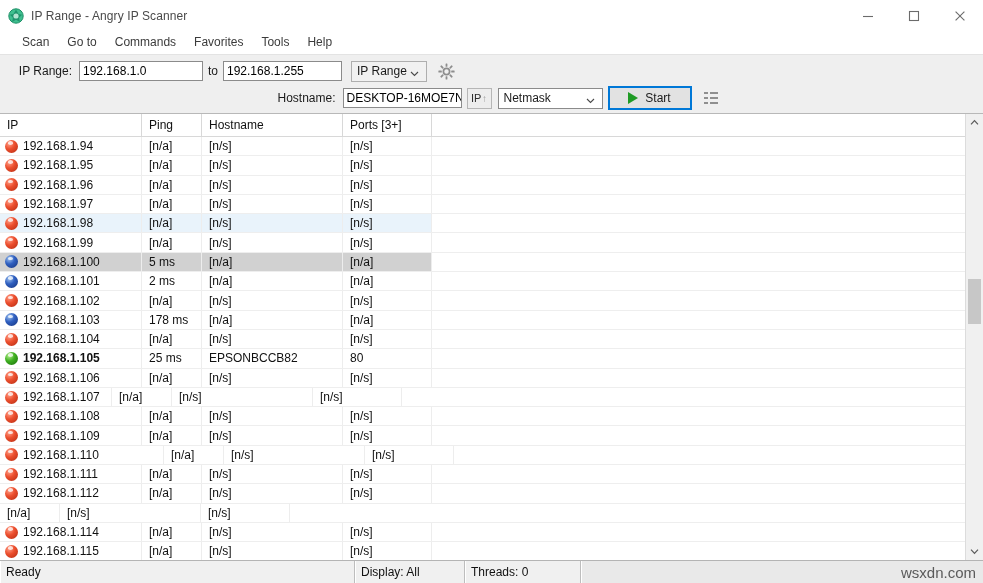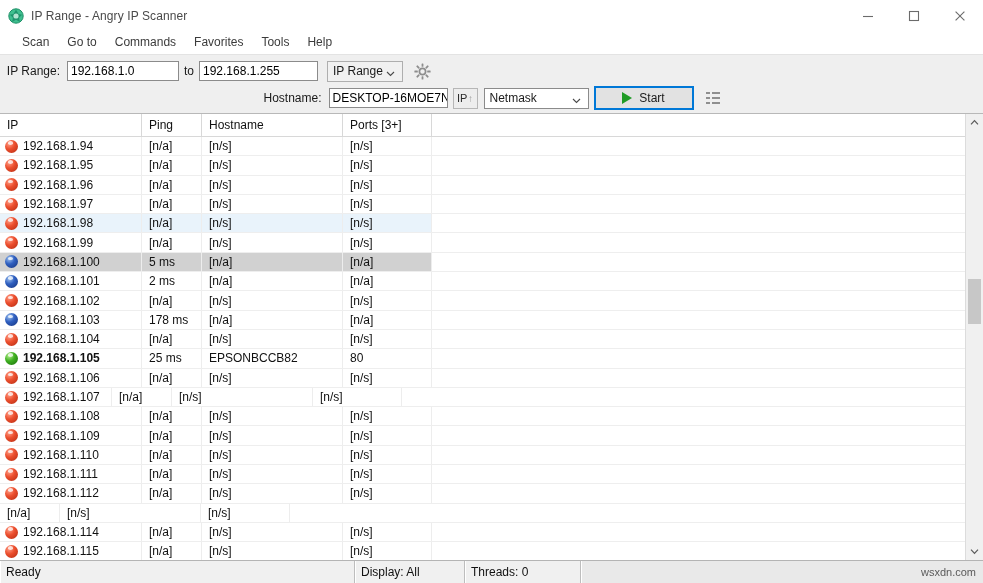--- a/index.html
+++ b/index.html
@@ -85,21 +85,21 @@
   .toolbar {
     height: 58px;
     min-height: 58px;
     background: #efefef;
     border-top: 1px solid #e3e3e3;
     position: relative;
     z-index: 2;
   }
   .tb-row {
     position: absolute;
-    left: 0; right: 0;
+    left: 12px; right: 0;
     display: flex;
     align-items: center;
   }
   .tb-row1 { top: 4px; height: 24px; }
   .tb-row2 { top: 31px; height: 24px; justify-content: center; }
   .tb-label {
     font-size: 12px;
     color: #1a1a1a;
     text-align: right;
     white-space: nowrap;
@@ -311,21 +311,21 @@
   .sb-panel.p2 { width: 110px; }
   .sb-panel.p3 { width: 116px; }
   .sb-panel.p4 {
     flex: 1 1 auto;
     border-right: none;
     justify-content: flex-end;
     padding-right: 7px;
     background: #e9e9e9;
   }
   .watermark {
-    font-size: 11px;
+    font-size: 15px;
     color: #5a5a5a;
   }
 </style>
 </head>
 <body>
 
 <div id="app">
 
   <div class="top-edge"></div>
 
@@ -365,21 +365,21 @@
     <div class="menu-item">Commands</div>
     <div class="menu-item">Favorites</div>
     <div class="menu-item">Tools</div>
     <div class="menu-item">Help</div>
   </div>
 
   <div class="toolbar">
 
     <div class="tb-row tb-row1">
       <div class="tb-label" style="width:60px;">IP Range:</div>
-      <div class="tb-input" style="width:112px; margin-left:7px;" placeholder="192.168.1.0">192.168.1.0</div>
+      <div class="tb-input" style="width:124px; margin-left:7px;" placeholder="192.168.1.0">192.168.1.0</div>
       <div class="tb-word">to</div>
       <div class="tb-input" style="width:119px;" placeholder="192.168.1.255">192.168.1.255</div>
       <div class="tb-select" style="width:76px; margin-left:9px;">
         <span>IP Range</span>
         <span class="chev">
           <svg width="9" height="9" viewBox="0 0 9 9">
               <path d="M1 3 L4.5 6.4 L8 3" fill="none" stroke="#4a4a4a" stroke-width="1.1"></path>
             </svg>
         </span>
       </div>
@@ -408,21 +408,21 @@
           <span class="up">↑</span>
       </div>
       <div class="tb-select white" style="width:105px; margin-left:6px;">
         <span>Netmask</span>
         <span class="chev">
           <svg width="9" height="9" viewBox="0 0 9 9">
               <path d="M1 3 L4.5 6.4 L8 3" fill="none" stroke="#4a4a4a" stroke-width="1.1"></path>
             </svg>
         </span>
       </div>
-      <div class="start-btn" style="width:100px; margin-left:5px;">
+      <div class="start-btn" style="width:84px; margin-left:5px;">
         <span class="play"></span>
         <span>Start</span>
       </div>
       <div class="icon-btn" style="margin-left:10px;">
         <svg width="16" height="14" viewBox="0 0 16 14">
           <g stroke="#6f6f6f" stroke-width="1.5">
             <line x1="1" y1="2" x2="5" y2="2"></line>
               <line x1="7" y1="2" x2="15" y2="2"></line>
             <line x1="1" y1="7" x2="5" y2="7"></line>
               <line x1="7" y1="7" x2="15" y2="7"></line>
@@ -616,21 +616,21 @@
             <span class="ball red"></span>
             <span>192.168.1.109</span>
           </div>
           <div class="td" style="width: 60px;">[n/a]</div>
           <div class="td" style="width: 141px;">[n/s]</div>
           <div class="td" style="width: 89px;">[n/s]</div>
           <div class="td last-spacer"></div>
         </div>
         <div class="tr">
           <div class="hl"></div>
-          <div class="td c-ip" style="width: 142px;">
+          <div class="td c-ip" style="width: 164px;">
             <span class="ball red"></span>
             <span>192.168.1.110</span>
           </div>
           <div class="td" style="width: 60px;">[n/a]</div>
           <div class="td" style="width: 141px;">[n/s]</div>
           <div class="td" style="width: 89px;">[n/s]</div>
           <div class="td last-spacer"></div>
         </div>
         <div class="tr">
           <div class="hl"></div>

